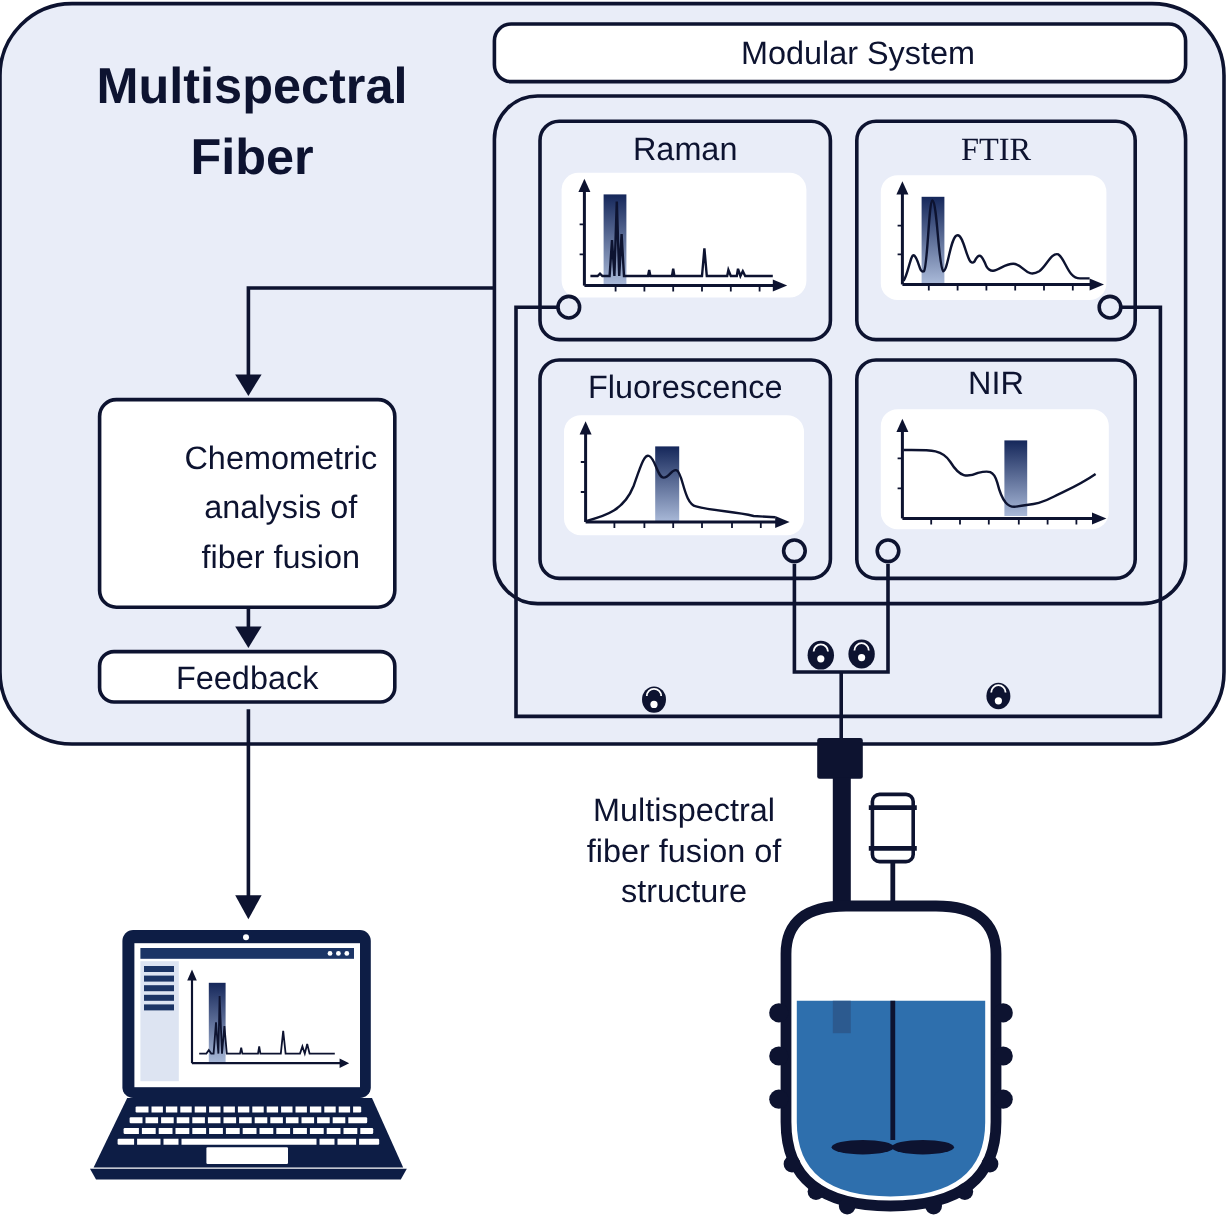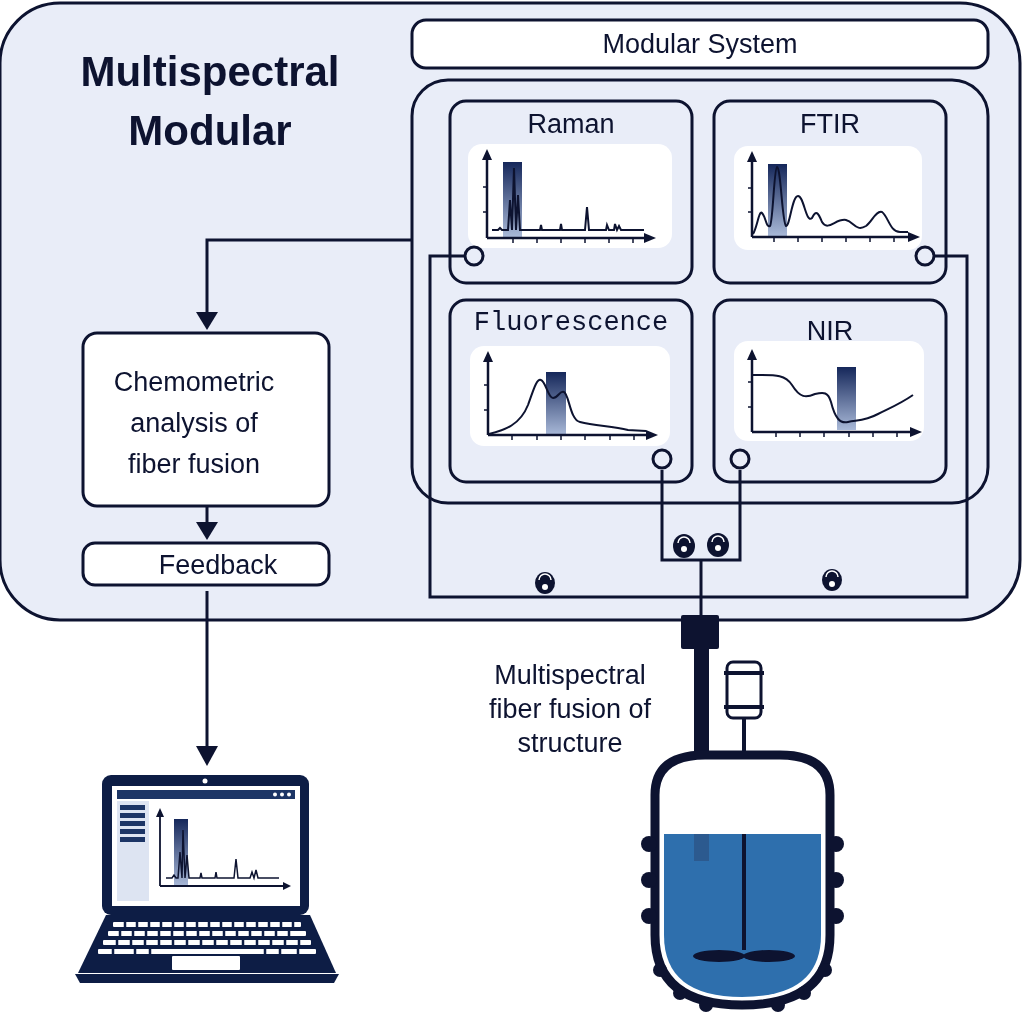--- a/index.html
+++ b/index.html
@@ -1,21 +1,21 @@
 <!DOCTYPE html>
 <html><head>
 <meta charset="utf-8">
 <style>
   html, body { margin: 0; padding: 0; background: #ffffff; }
   body { width: 1024px; height: 1024px; position: relative; overflow: hidden;
          font-family: "Liberation Sans", "DejaVu Sans", sans-serif; color: #0d1330; }
   svg { position: absolute; left: 0; top: 0; }
   .lbl { position: absolute; text-align: center; color: #0d1330; }
   .title { left: 40px; top: 42px; width: 340px; font-size: 42px; font-weight: bold; line-height: 59px; }
-  .modular { left: 412px; top: 22px; width: 576px; height: 44px; line-height: 44px; font-size: 27px; }
+  .modular { left: 412px; top: 22px; width: 576px; height: 44px; line-height: 44px; font-size: 27px; padding-left: 15px; }
   .card-title { font-size: 27px; width: 240px; }
   .box-text { font-size: 27px; line-height: 41px; }
   .probe-text { left: 455px; top: 658px; width: 230px; font-size: 27px; line-height: 34px; }
 </style>
 </head>
 <body>
 
 <svg width="1024" height="1024" viewBox="0 0 1024 1024">
   <defs>
     <linearGradient id="hl" x1="0" y1="0" x2="0" y2="1">
@@ -187,35 +187,35 @@
         <circle cx="706" cy="1005" r="7"></circle>
       <circle cx="778" cy="1005" r="7"></circle>
         <circle cx="804" cy="993" r="7"></circle>
         <circle cx="825" cy="970" r="7"></circle>
     </g>
   </g>
 </svg>
 
 <div class="lbl title">
   <div>Multispectral</div>
-  <div>Modular</div>
+  <div>Fiber</div>
 </div>
 
 <div class="lbl modular">Modular System</div>
 
 <div class="lbl card-title" style="left:451px;top:109px;">Raman</div>
-<div class="lbl card-title" style="left:710px;top:109px;">FTIR</div>
-<div class="lbl card-title" style="left:451px;top:308px;font-family:Liberation Mono, monospace;">Fluorescence</div>
-<div class="lbl card-title" style="left:710px;top:316px;">NIR</div>
-
-<div class="lbl box-text" style="left:71px;top:362px;width:246px;">
+<div class="lbl card-title" style="left:710px;top:109px;font-family:Liberation Serif, serif;">FTIR</div>
+<div class="lbl card-title" style="left:451px;top:308px;">Fluorescence</div>
+<div class="lbl card-title" style="left:710px;top:304px;">NIR</div>
+
+<div class="lbl box-text" style="left:83px;top:362px;width:246px;padding-left:28px;">
   <div>Chemometric</div>
   <div>analysis of</div>
   <div>fiber fusion</div>
 </div>
 
-<div class="lbl box-text" style="left:83px;top:545px;width:246px;padding-left:12px;">Feedback</div>
+<div class="lbl box-text" style="left:83px;top:545px;width:246px;">Feedback</div>
 
 <div class="lbl probe-text">
   <div>Multispectral</div>
   <div>fiber fusion of</div>
   <div>structure</div>
 </div>
 
 </body></html>

